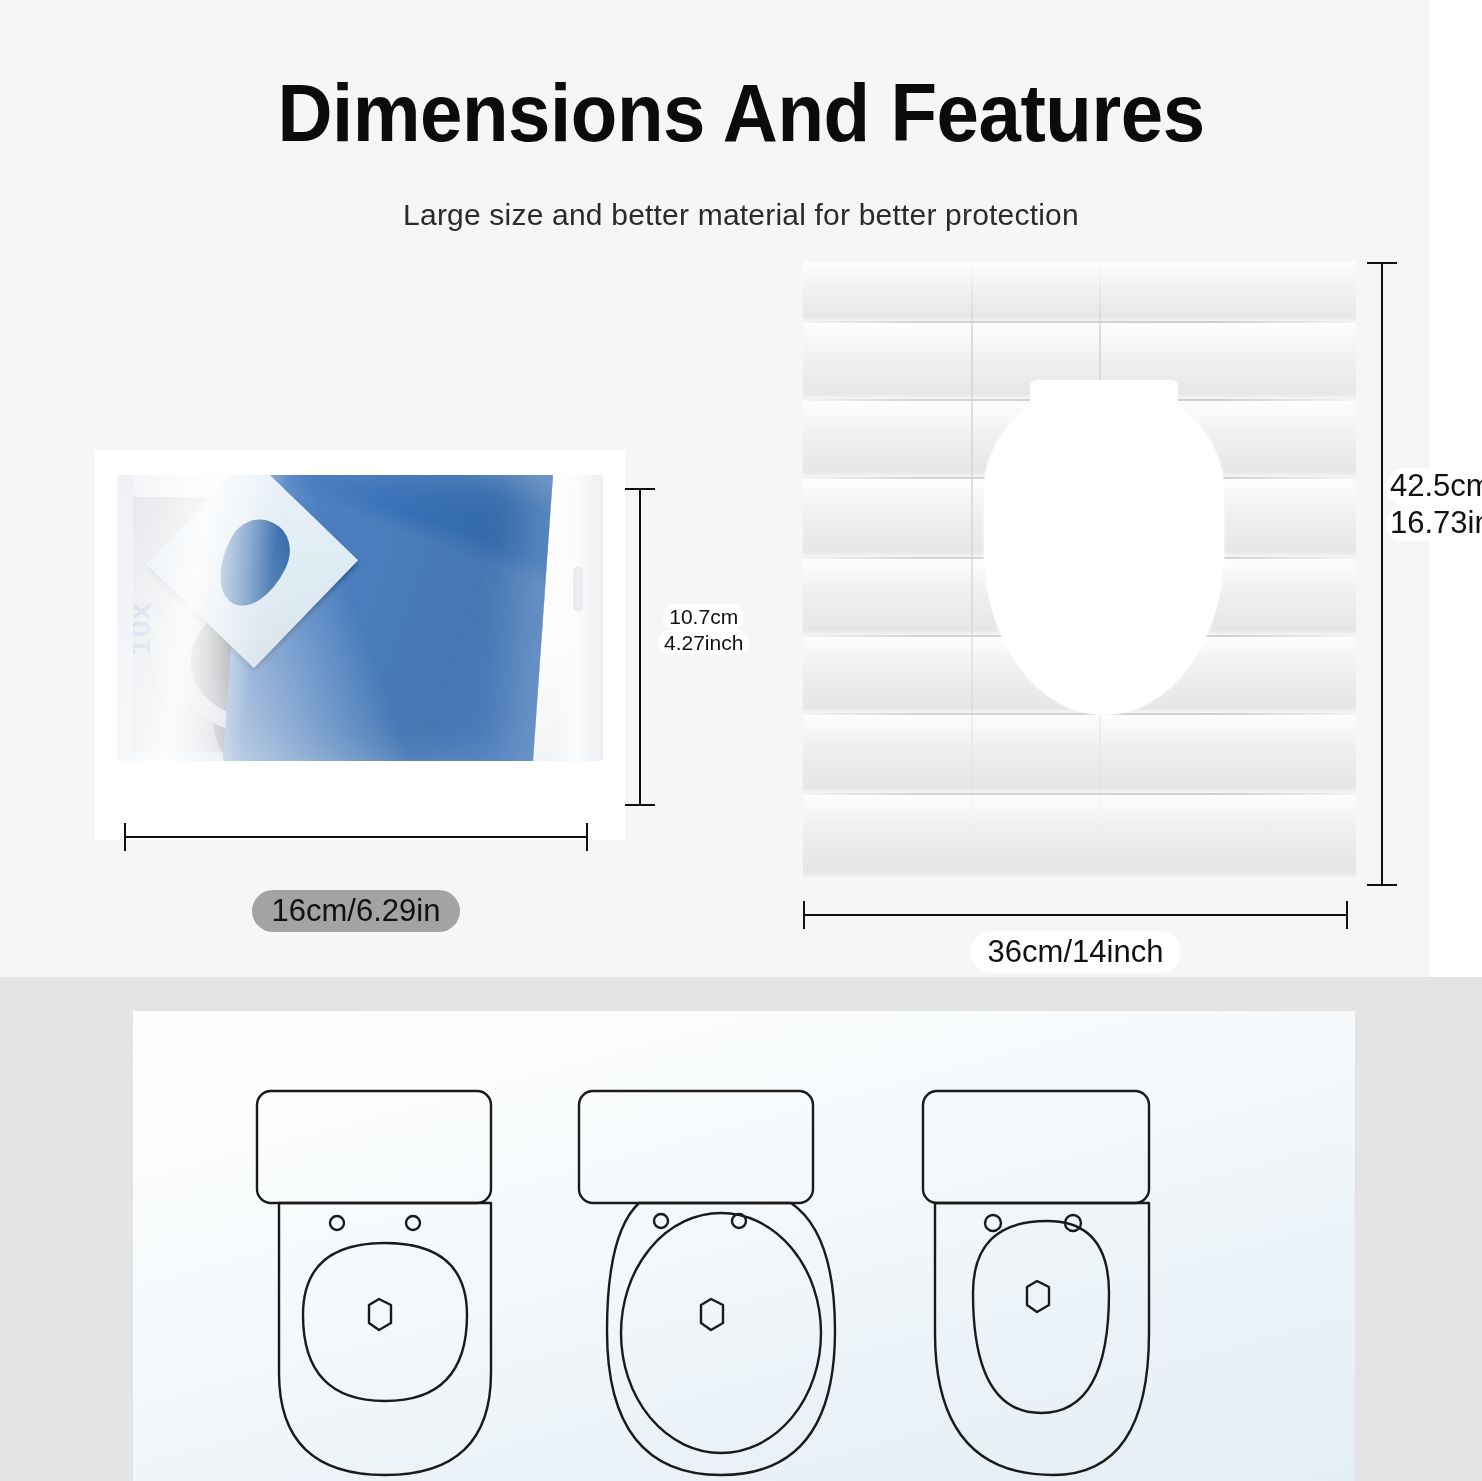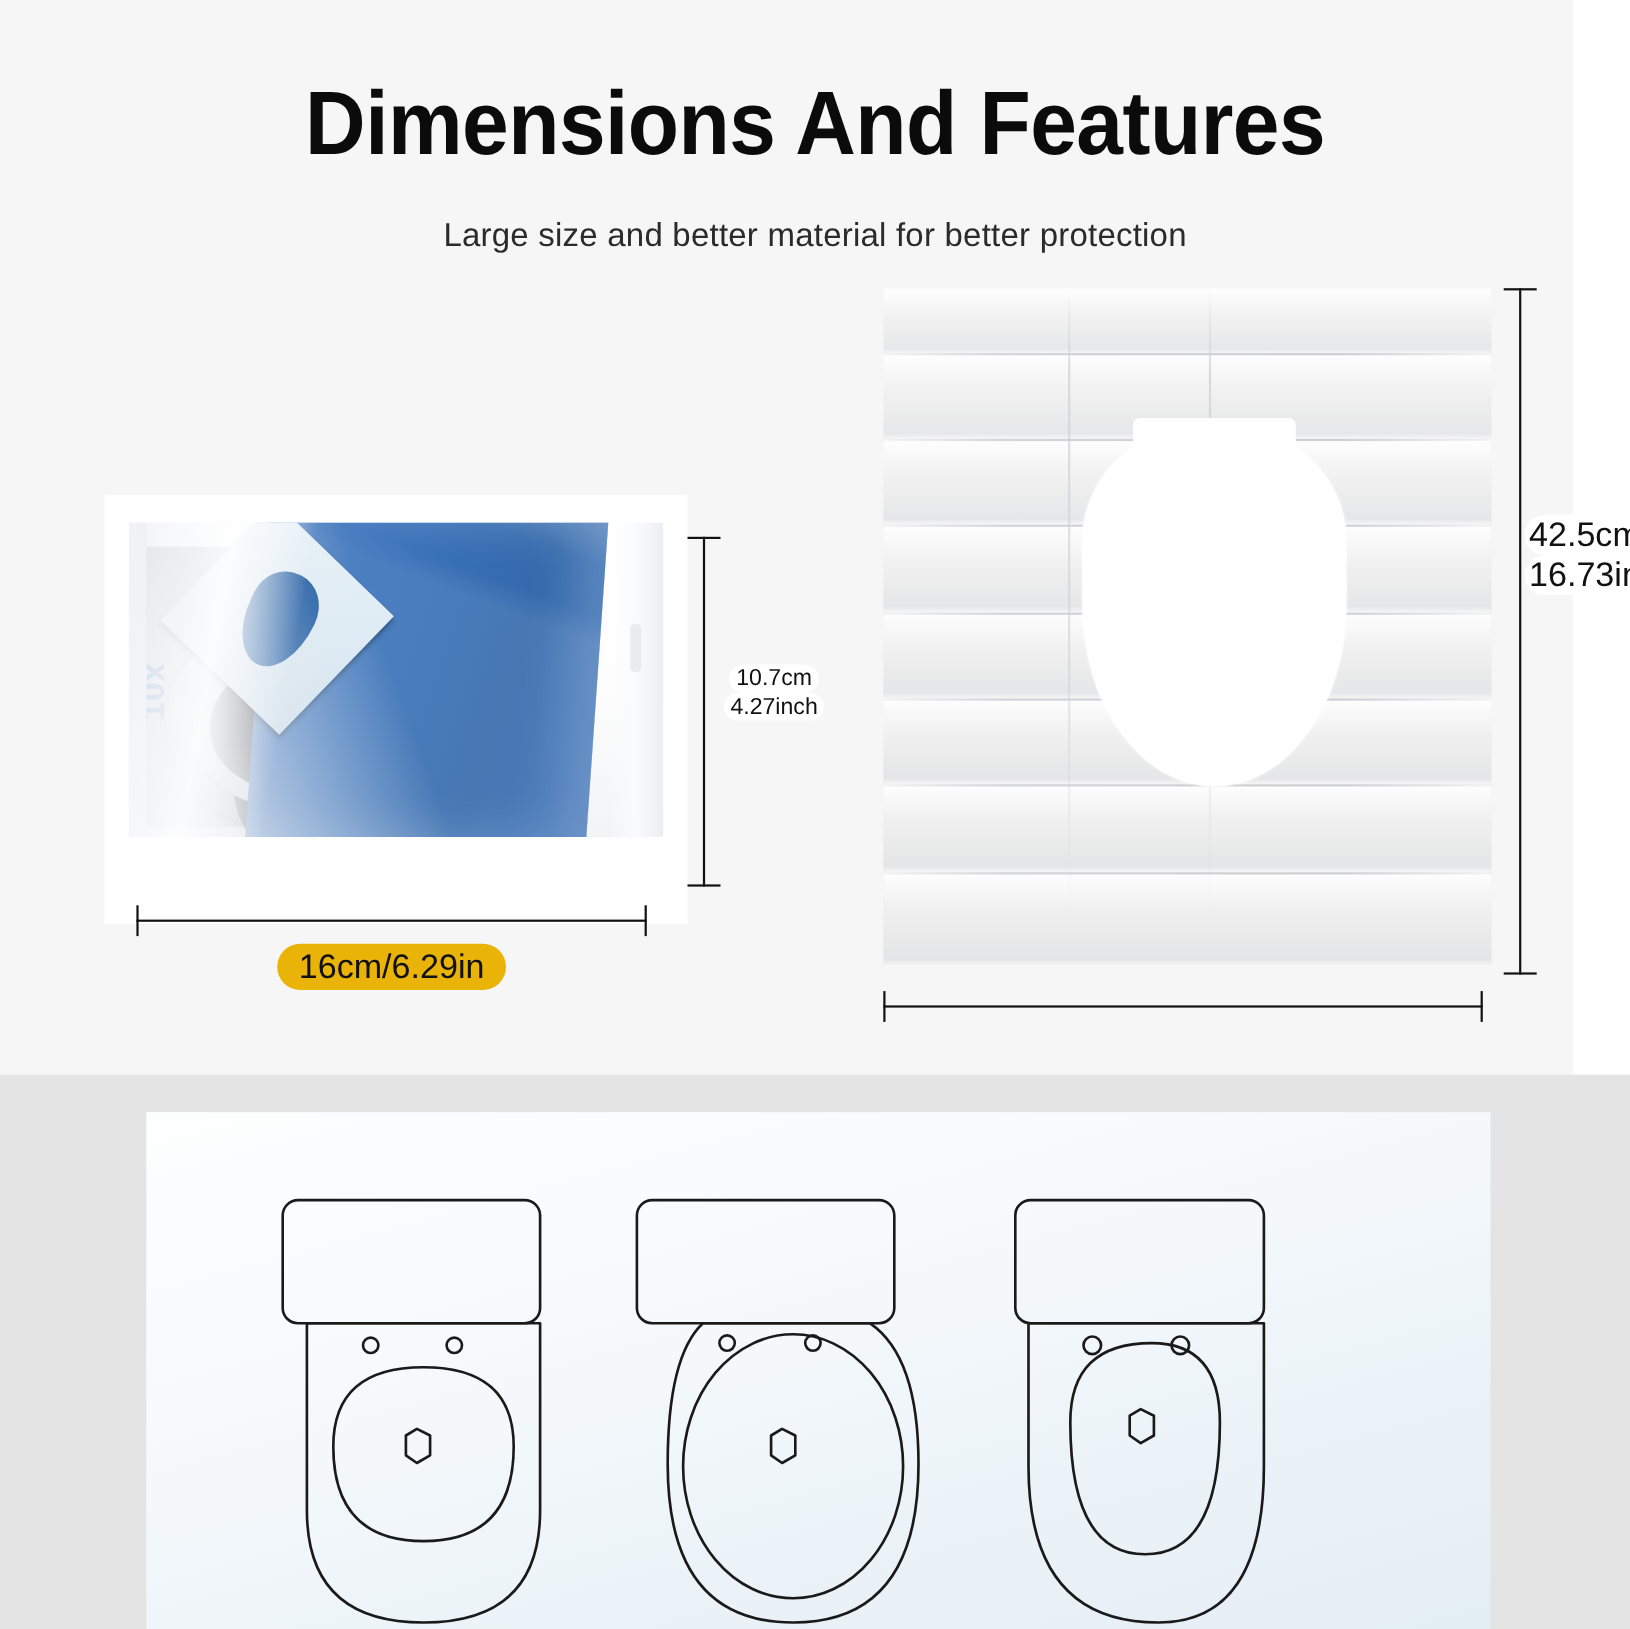--- a/index.html
+++ b/index.html
@@ -159,21 +159,21 @@
   #dim-pkg-w::before, #dim-pkg-w::after{
     content:""; position:absolute; top:-13px; width:2px; height:28px; background:#111;
   }
   #dim-pkg-w::before{ left:0; }
   #dim-pkg-w::after{ right:0; }
   #dim-pkg-w-label{
     position:absolute; left:124px; top:858px; width:464px;
     text-align:center; font-size:31px; color:#111;
   }
   #dim-pkg-w-label .hl{
-    background:#eab308; border-radius:26px; padding:3px 20px; display:inline-block;
+    background:#a3a3a3; border-radius:26px; padding:3px 20px; display:inline-block;margin-top:32px;
   }
 
   
   #cover-photo{
     position:absolute; left:803px; top:262px; width:553px; height:617px;
     background:linear-gradient(180deg,#f2f2f2 0%,#efefef 50%,#ececec 100%);
     overflow:hidden;
   }
   .fold{
     position:absolute; left:0; width:100%;
@@ -327,20 +327,23 @@
     <div id="cover-hole-neck"></div>
   </div>
 
   <div id="dim-cov-h"></div>
   <div id="dim-cov-h-label">
     <span class="hl">42.5cm</span><br>
     <span class="hl">16.73in</span>
   </div>
 
   <div id="dim-cov-w"></div>
+  <div id="dim-cov-w-label">
+    <span class="hl">36cm/14inch</span>
+  </div>
 
 </div>
 
 <div id="bottom-section"></div>
 
 <div id="toilet-panel">
 
   <svg class="toilet-fig" id="toilet-1" viewBox="0 0 330 398">
     <g fill="none" stroke="#1a1a1a" stroke-width="2.4" stroke-linejoin="round">
       <rect x="36" y="8" width="234" height="112" rx="14"></rect>

